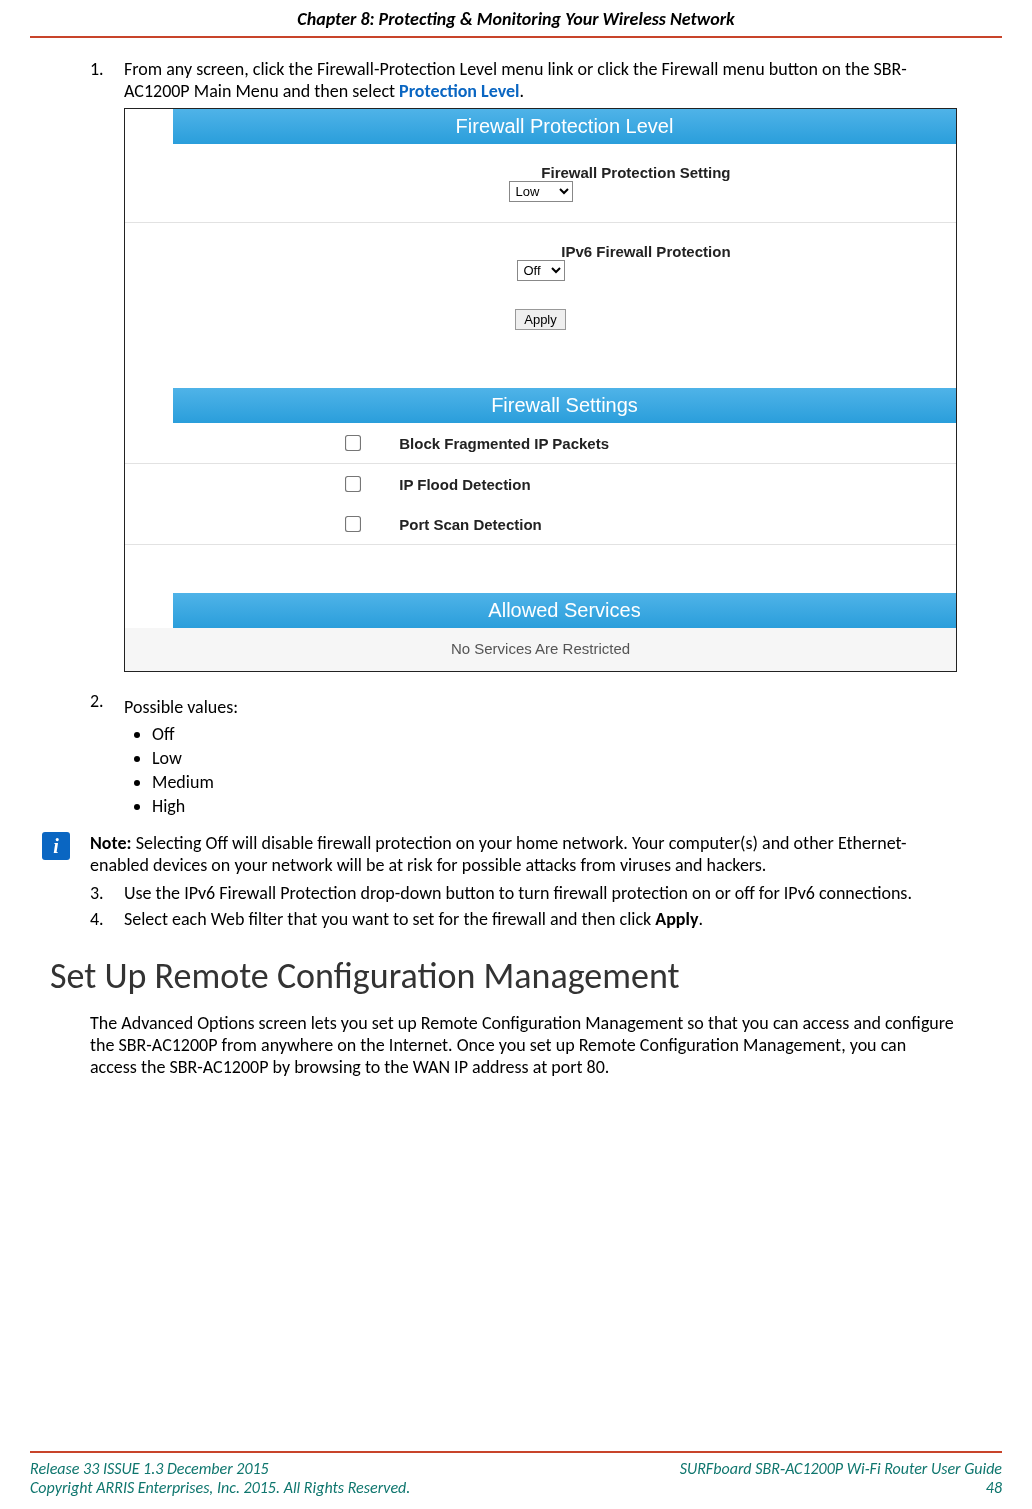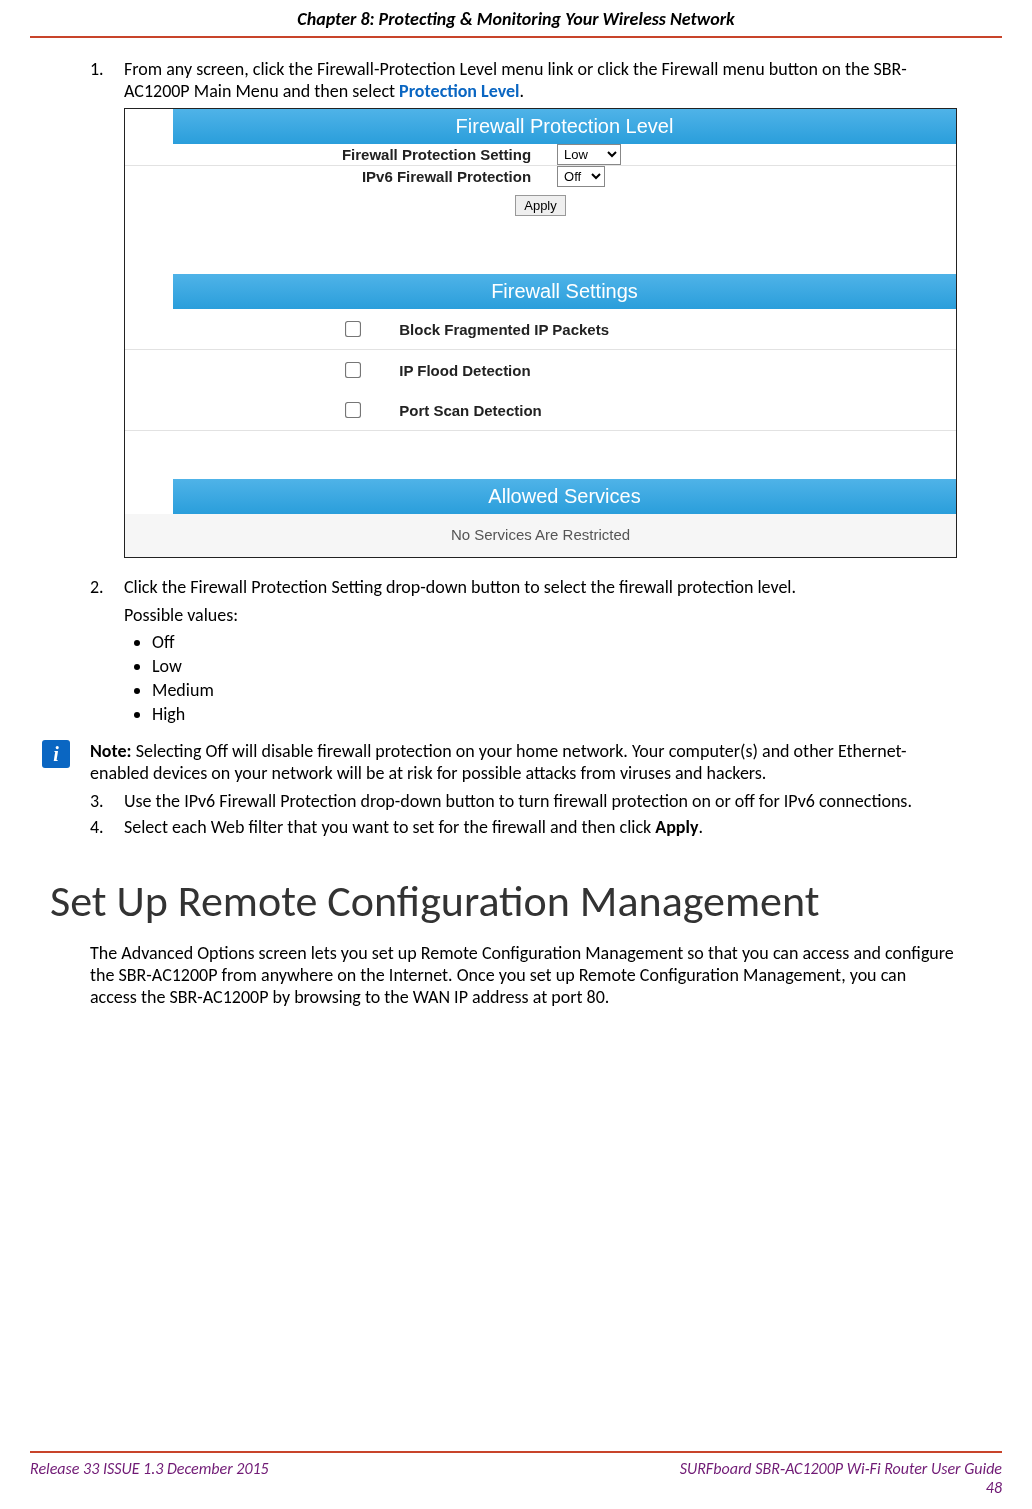--- a/index.html
+++ b/index.html
@@ -61,21 +61,22 @@
     font-weight: normal;
     text-align: center;
     font-size: 20px;
     padding: 6px 0;
     margin-left: 48px;
   }
   .form-row {
     display: flex;
     align-items: center;
     border-bottom: 1px solid #e2e2e2;
-    padding: 0 0;
+    padding: 20px 0;
+    flex-direction: column;
   }
   .form-row-nob {
     border-bottom: none;
   }
   .form-label {
     width: 52%;
     text-align: right;
     font-weight: bold;
     font-size: 15px;
     padding-right: 26px;
@@ -167,40 +168,40 @@
     margin-right: 20px;
     font-family: Georgia, serif;
   }
   .note-text {
     flex: 1;
   }
   .note-label {
     font-weight: bold;
   }
   .section-heading {
-    font-size: 44px;
+    font-size: 36px;
     font-weight: 400;
     color: #333;
-    margin: 36px 0 14px -40px;
+    margin: 24px 0 14px -40px;
   }
   .body-p {
     margin: 0 0 18px 0;
   }
   .footer {
     position: absolute;
     bottom: 12px;
     left: 30px;
     right: 30px;
     border-top: 2px solid #c8442a;
     padding-top: 6px;
     display: flex;
     justify-content: space-between;
     font-style: italic;
     font-size: 16px;
-    color: #701a75;
+    color: #0f766e;
   }
   .footer-right {
     text-align: right;
   }
 </style>
 </head>
 <body>
 
 <div class="page">
   <div class="chapter-header">Chapter 8: Protecting &amp; Monitoring Your Wireless Network</div>
@@ -253,21 +254,20 @@
 
             <div class="bar-title">Allowed Services</div>
             <div class="allowed-msg">No Services Are Restricted</div>
           </div>
         </span>
       </li>
 
       <li>
         <span class="num">2.</span>
         <span class="li-body">
-          <span>Click the Firewall Protection Setting drop-down button to select the firewall protection level.</span>
           <p class="sub-p">Possible values:</p>
           <ul class="bullet-list">
             <li>Off</li>
             <li>Low</li>
             <li>Medium</li>
             <li>High</li>
           </ul>
         </span>
       </li>
     </ol>
@@ -292,19 +292,20 @@
       </li>
     </ol>
 
     <div class="section-heading">Set Up Remote Configuration Management</div>
     <p class="body-p">The Advanced Options screen lets you set up Remote Configuration Management so that you can access and configure the SBR-AC1200P from anywhere on the Internet. Once you set up Remote Configuration Management, you can access the SBR-AC1200P by browsing to the WAN IP address at port 80.</p>
   </div>
 
   <div class="footer">
     <div>
       <div>Release 33 ISSUE 1.3    December 2015</div>
+      <div>Copyright ARRIS Enterprises, Inc. 2015. All Rights Reserved.</div>
     </div>
     <div class="footer-right">
       <div>SURFboard SBR‑AC1200P Wi-Fi Router User Guide</div>
       <div>48</div>
     </div>
   </div>
 </div>
 
 </body></html>

